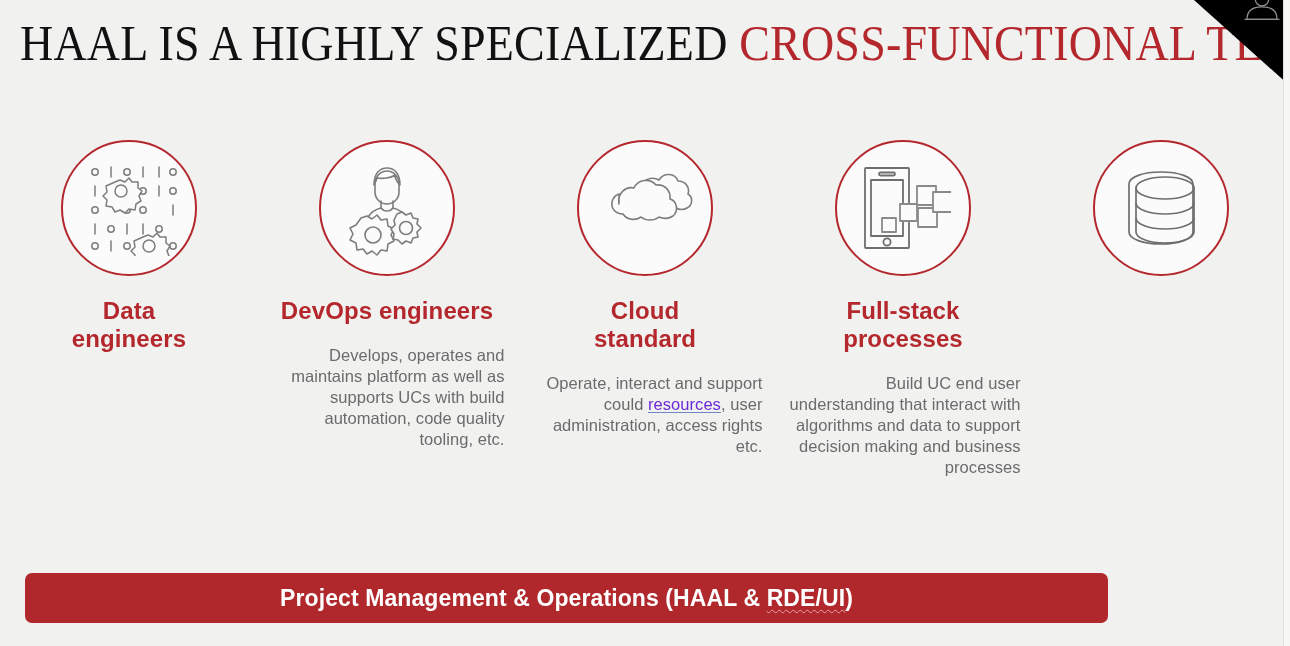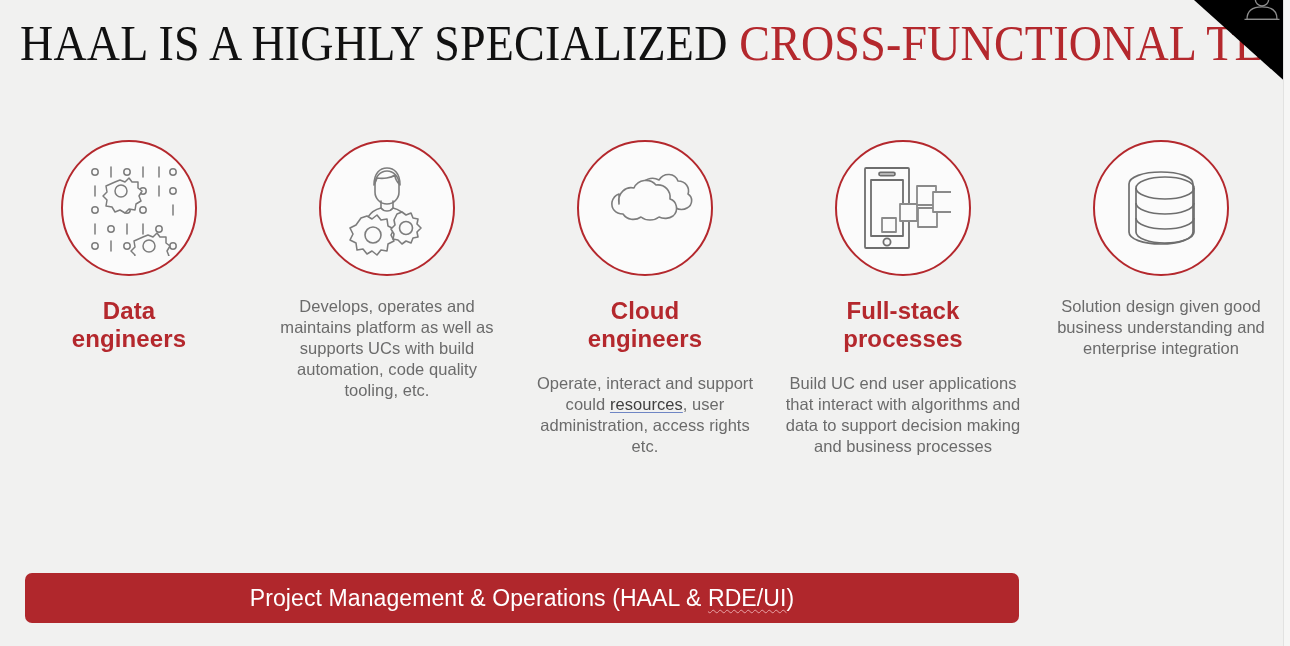--- a/index.html
+++ b/index.html
@@ -131,44 +131,45 @@
     font-weight: bold;
     letter-spacing: 0.1px;
     white-space: pre-line;
   }
 
   .card-body {
     margin-top: 20px;
     font-size: 16.5px;
     line-height: 21px;
     color: #6b6b6b;
-    text-align: center;
+    text-align: right;
     max-width: 235px;
     letter-spacing: 0.05px;
   }
   .card-body .spell-link {
     text-decoration: underline;
     text-decoration-color: #6f86c4;
     text-underline-offset: 2px;
-    color: #404040;
+    color: #6d28d9;
   }
 
   
   .footer-banner {
     position: absolute;
     left: 25px;
     top: 573px;
-    width: 994px;
+    width: 1083px;
     height: 50px;
     background: #b0272c;
     border-radius: 7px;
     display: flex;
     align-items: center;
     justify-content: center;
     box-sizing: border-box;
+    font-weight: bold;
   }
   .footer-banner .label {
     color: #ffffff;
     font-size: 23px;
     line-height: 26px;
     letter-spacing: 0.1px;
     white-space: nowrap;
   }
   .footer-banner .squiggle {
     text-decoration: underline;
@@ -266,36 +267,37 @@
               <circle cx="34" cy="75" r="8"></circle>
             </g>
 
             <g fill="#fbfbfb">
               <path d="M58 54 l5 -2 l4 3 l5 -2 l2 5 l5 1 l-1 5 l4 4 l-4 4 l1 5 l-5 1 l-2 5 l-5 -2 l-4 3 l-4 -4 l-5 -1 l1 -5 l-3 -5 l4 -4 l-1 -5 Z"></path>
               <circle cx="67" cy="68" r="6.5"></circle>
             </g>
           </g>
         </svg>
       </div>
+      <div class="card-title">DevOps engineers</div>
       <div class="card-body">Develops, operates and maintains platform as well as supports UCs with build automation, code quality tooling, etc.</div>
     </div>
 
     <div class="card">
       <div class="icon-circle">
         <svg width="100" height="96" viewBox="0 0 100 96">
           <g fill="#fbfbfb" stroke="#7d7d7d" stroke-width="1.6" stroke-linejoin="round">
 
             <path d="M44 28 c4 -9 13 -12 20 -8 c5 -8 16 -7 19 1 c8 0 12 7 10 13 c5 3 5 11 -1 14 c-3 2 -8 2 -11 0 c-4 3 -10 3 -14 0 c-5 3 -12 2 -15 -3 c-7 1 -12 -4 -12 -9 c0 -4 2 -7 4 -8 Z"></path>
 
             <path d="M24 44 c-2 -11 7 -18 15 -16 c4 -9 16 -10 22 -3 c9 -1 15 6 14 14 c7 2 9 12 3 17 c-4 3 -10 3 -14 1 c-5 4 -13 4 -18 0 c-6 4 -14 3 -18 -3 c-8 0 -12 -6 -11 -12 c1 -4 4 -7 7 -8 Z"></path>
           </g>
         </svg>
       </div>
       <div class="card-title">Cloud
-engineers</div>
+standard</div>
       <div class="card-body"><span>Operate, interact and support could </span><span class="spell-link">resources</span><span>, user administration, access rights etc.</span></div>
     </div>
 
     <div class="card">
       <div class="icon-circle">
         <svg width="96" height="96" viewBox="0 0 96 96">
           <g fill="none" stroke="#6e6e6e" stroke-width="1.8" stroke-linejoin="round">
 
             <rect x="10" y="8" width="44" height="80" rx="1"></rect>
 
@@ -309,39 +311,38 @@
             <rect x="27" y="58" width="14" height="14"></rect>
             <rect x="45" y="44" width="17" height="17"></rect>
             <rect x="62" y="26" width="19" height="19"></rect>
             <rect x="63" y="48" width="19" height="19"></rect>
             <rect x="78" y="32" width="20" height="20"></rect>
           </g>
         </svg>
       </div>
       <div class="card-title">Full-stack
 processes</div>
-      <div class="card-body">Build UC end user applications that interact with algorithms and data to support decision making and business processes</div>
+      <div class="card-body">Build UC end user understanding that interact with algorithms and data to support decision making and business processes</div>
     </div>
 
     <div class="card">
       <div class="icon-circle">
         <svg width="92" height="92" viewBox="0 0 92 92">
           <g fill="none" stroke="#6e6e6e" stroke-width="1.7">
 
             <path d="M14 22 c0 -7 14 -12 32 -12 c18 0 32 5 32 12 l0 48 c0 7 -14 12 -32 12 c-18 0 -32 -5 -32 -12 Z"></path>
 
             <ellipse cx="50" cy="26" rx="29" ry="11"></ellipse>
             <path d="M21 26 l0 44 c0 6 13 11 29 11 c16 0 29 -5 29 -11 l0 -44"></path>
 
             <path d="M21 41 c0 6 13 11 29 11 c16 0 29 -5 29 -11"></path>
             <path d="M21 56 c0 6 13 11 29 11 c16 0 29 -5 29 -11"></path>
           </g>
         </svg>
       </div>
-      <div class="card-body">Solution design given good business understanding and enterprise integration</div>
     </div>
 
   </div>
 
   <div class="footer-banner">
     <span class="label"><span>Project Management &amp; Operations (HAAL &amp; </span><span class="squiggle">RDE/UI</span><span>)</span></span>
   </div>
 
   <div class="right-edge"></div>
 </div>

